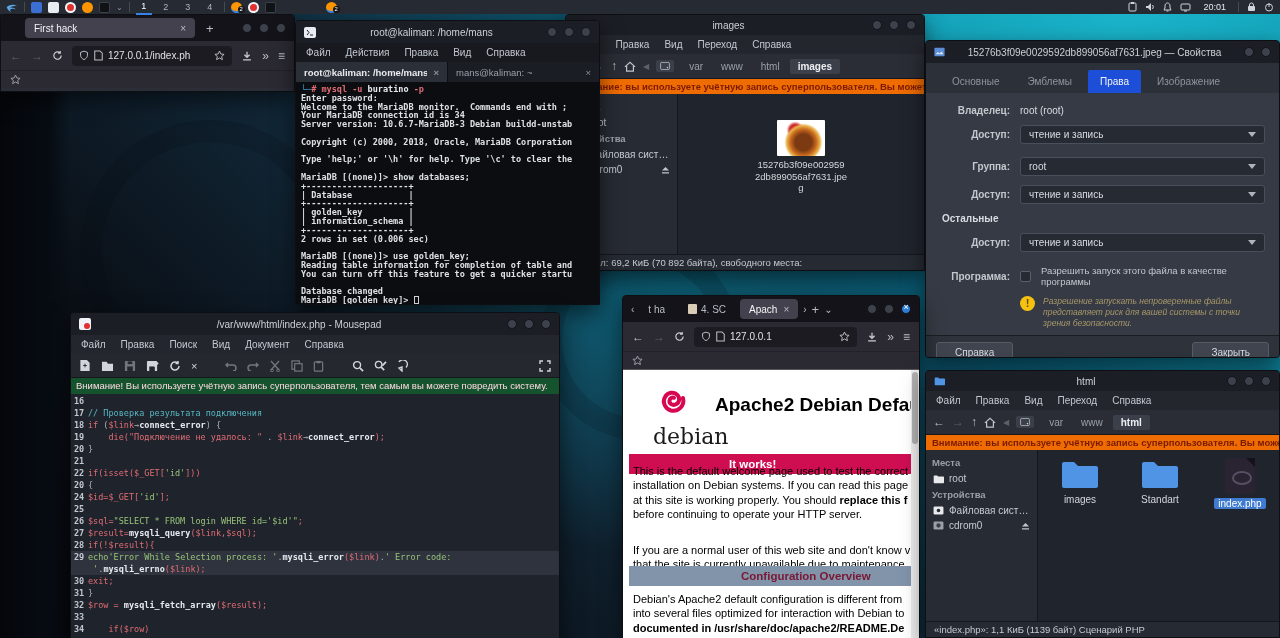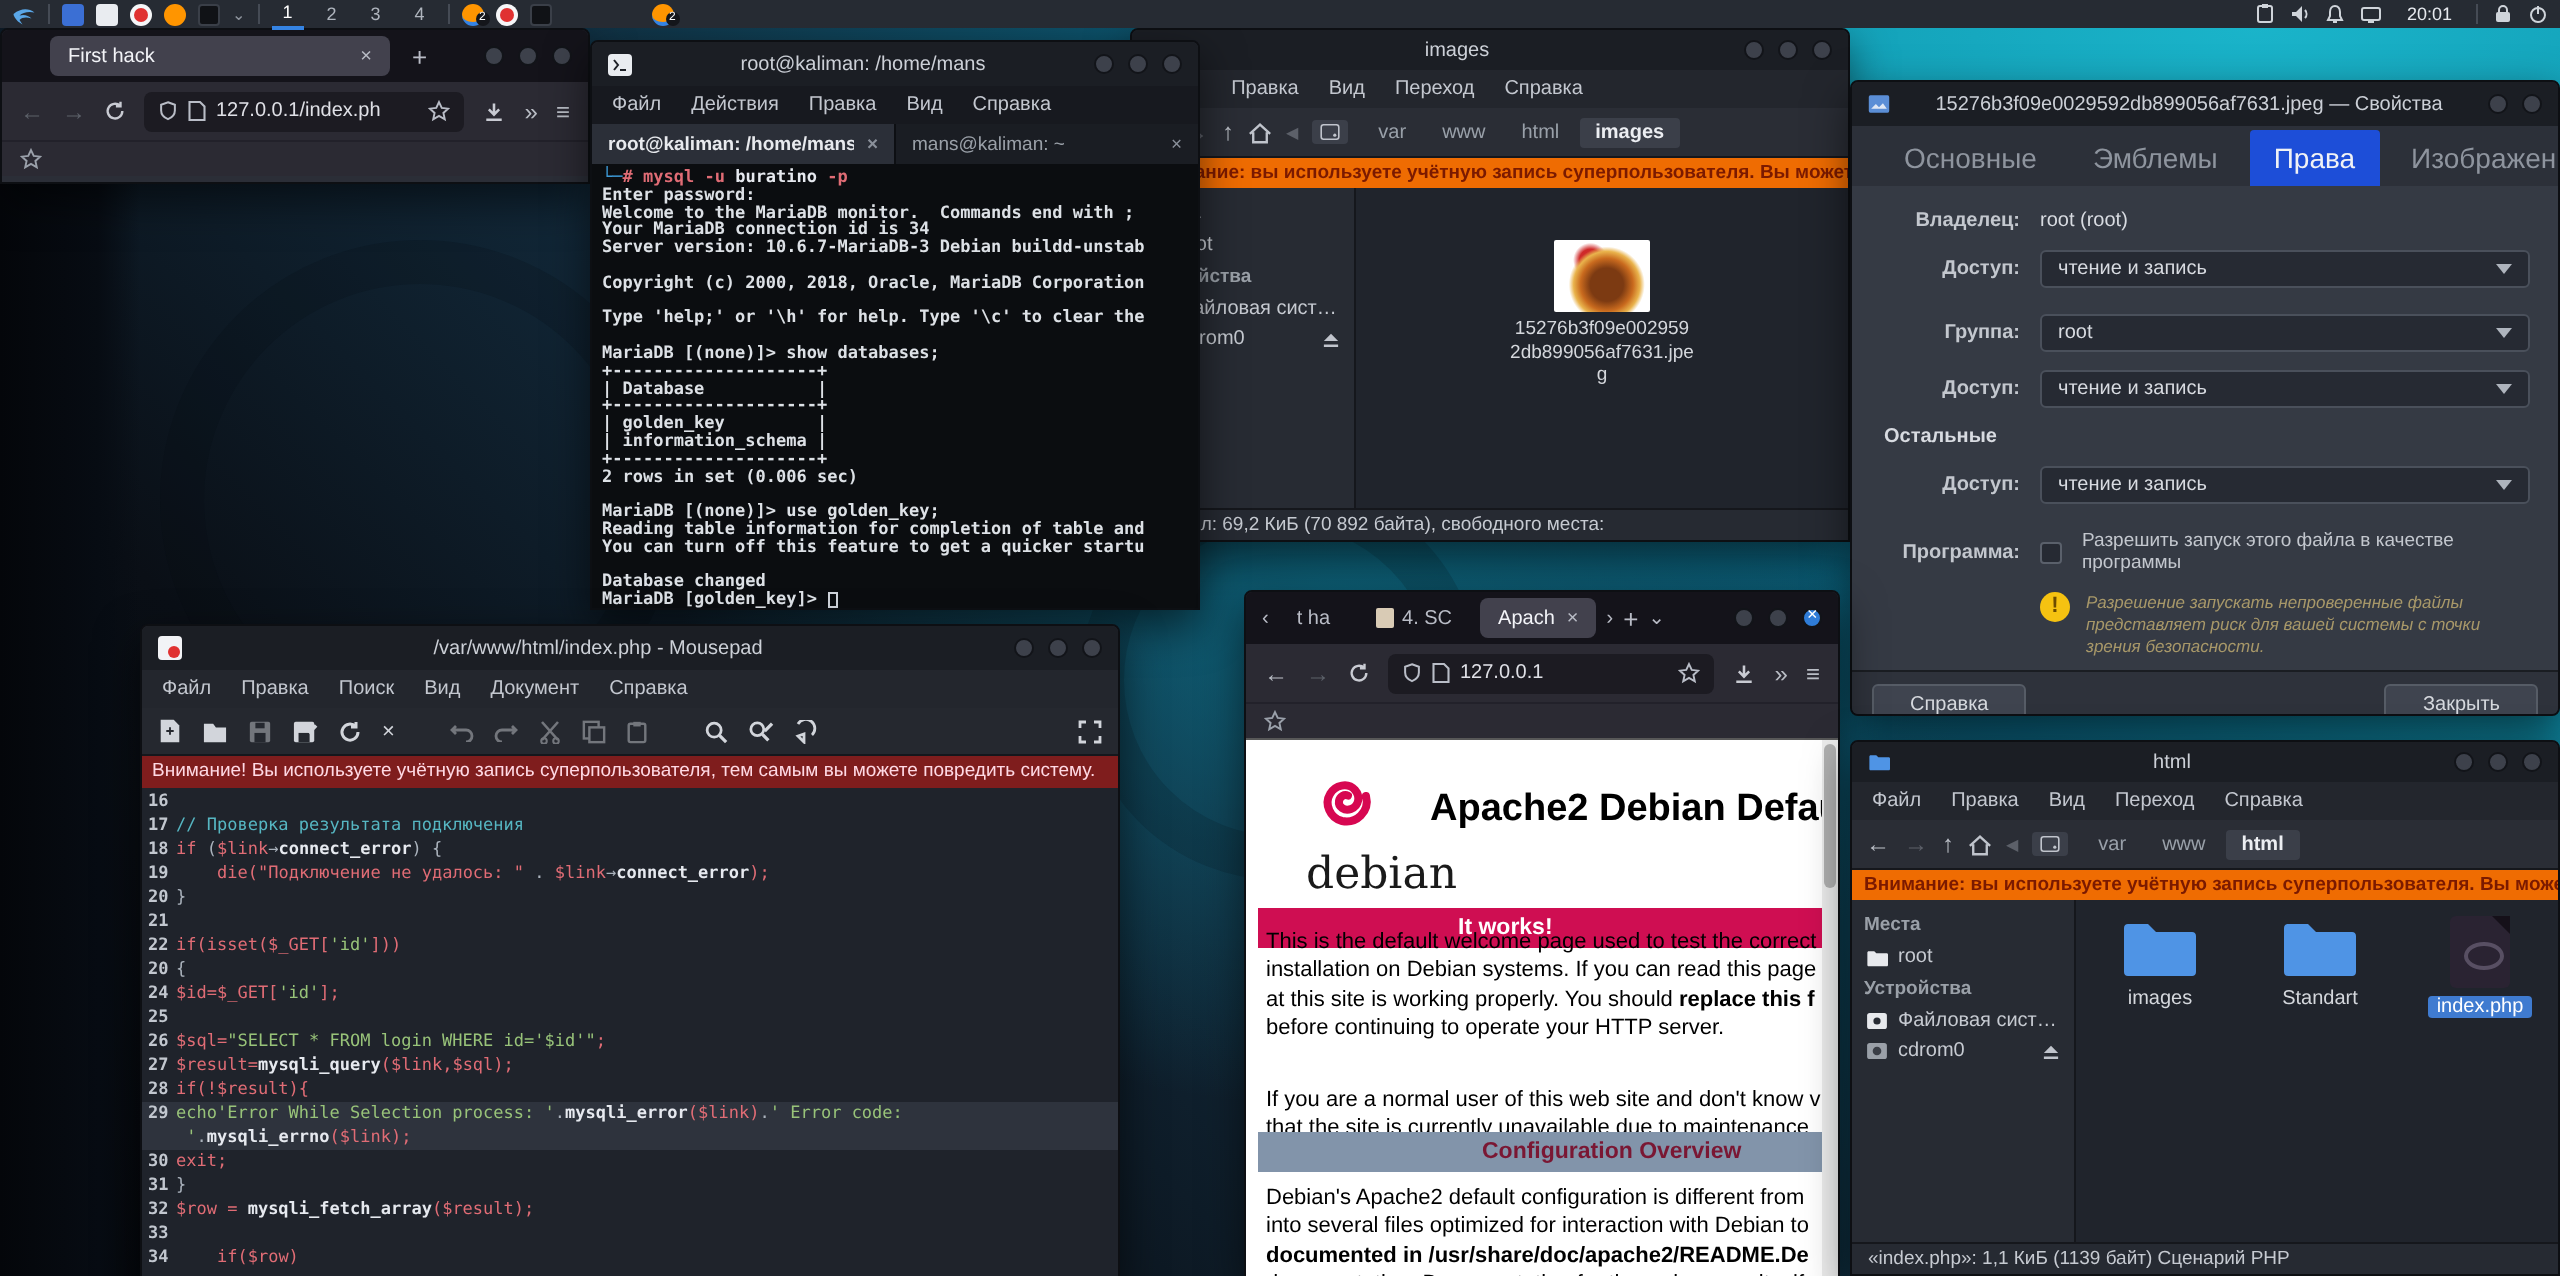--- a/index.html
+++ b/index.html
@@ -71,32 +71,32 @@
   .ttab.off { background:#1a1d23; color:#9aa0a8; border-left:1px solid #0d0f13; }
   .ttab .tx { margin-left:auto; color:#8a909a; }
   .termout { flex:1; background:#0b0d10; padding:3px 5px; font-family:"DejaVu Sans Mono",monospace; font-size:8.5px; font-weight:bold; color:#dde1e6; overflow:hidden; }
   .termout .sl { line-height:8.8px; white-space:pre; }
   .tblu { color:#3d9bd9; } .cur { display:inline-block; width:5px; height:8px; border:1px solid #cfd3da; vertical-align:-1px; }
 
   .tred { color:#e06c75; } .tgrn { color:#98c379; } .tcyn { color:#56b6c2; }
   .twht { color:#e6e9ef; font-weight:bold; } .tpun { color:#aab2bc; }
 
   
-  .mwarn { height:16px; flex:0 0 16px; background:#7f1d1d; color:#ffd9e4; font-size:9.5px; line-height:16px; padding:0 5px; white-space:nowrap; overflow:hidden; }
+  .mwarn { height:16px; flex:0 0 16px; background:#14532d; color:#ffd9e4; font-size:9.5px; line-height:16px; padding:0 5px; white-space:nowrap; overflow:hidden; }
   .mtool { height:24px; flex:0 0 24px; background:#25282f; display:flex; align-items:center; gap:10px; padding:0 8px; border-bottom:1px solid #15171c; }
   .mtool .sp { width:8px; }
   .editor { flex:1; background:#1f232b; font-family:"DejaVu Sans Mono",monospace; font-size:8.5px; overflow:hidden; padding-top:1px; }
   .crow { display:flex; line-height:12px; white-space:pre; }
   .crow.hl { background:#2e333d; }
   .ln { width:17px; flex:0 0 17px; text-align:left; padding-left:3px; color:#c2c7cf; font-weight:bold; }
   .cd { color:#c8ccd4;text-align:right; }
 
   
   .ptabs { height:30px; flex:0 0 30px; background:#2c3039; display:flex; align-items:flex-end; padding:0 14px; gap:4px; }
-  .ptab { font-size:14px; color:#8e949e; padding:6px 12px; }
+  .ptab { font-size:10px; color:#8e949e; padding:6px 12px; }
   .ptab.on { background:#1d4ed8; color:#f0f2f5; border-radius:2px 2px 0 0; }
   .pbody { flex:1; background:#353a44; padding:12px 14px 6px; font-size:10px; color:#c3c7ce; }
   .prow { display:flex; align-items:center; margin-bottom:9px; gap:10px; }
   .plab { width:70px; flex:0 0 70px; text-align:right; font-weight:bold; white-space:nowrap; }
   .pval { color:#d8dbe1; }
   .psel { flex:1; display:flex; align-items:center; background:#262a33; border:1px solid #4a505b; border-radius:3px; height:19px; padding:0 8px; color:#d8dbe1; }
   .psel .car { margin-left:auto; width:0; height:0; border-left:4px solid transparent; border-right:4px solid transparent; border-top:5px solid #aeb4bd; }
   .psec { font-weight:bold; color:#d8dbe1; margin:4px 0 9px 2px; }
   .chk { width:11px; height:11px; border:1px solid #5a606b; background:#262a33; border-radius:2px; flex:0 0 11px; }
   .pnote { display:flex; gap:8px; margin-left:80px; margin-top:2px; }

